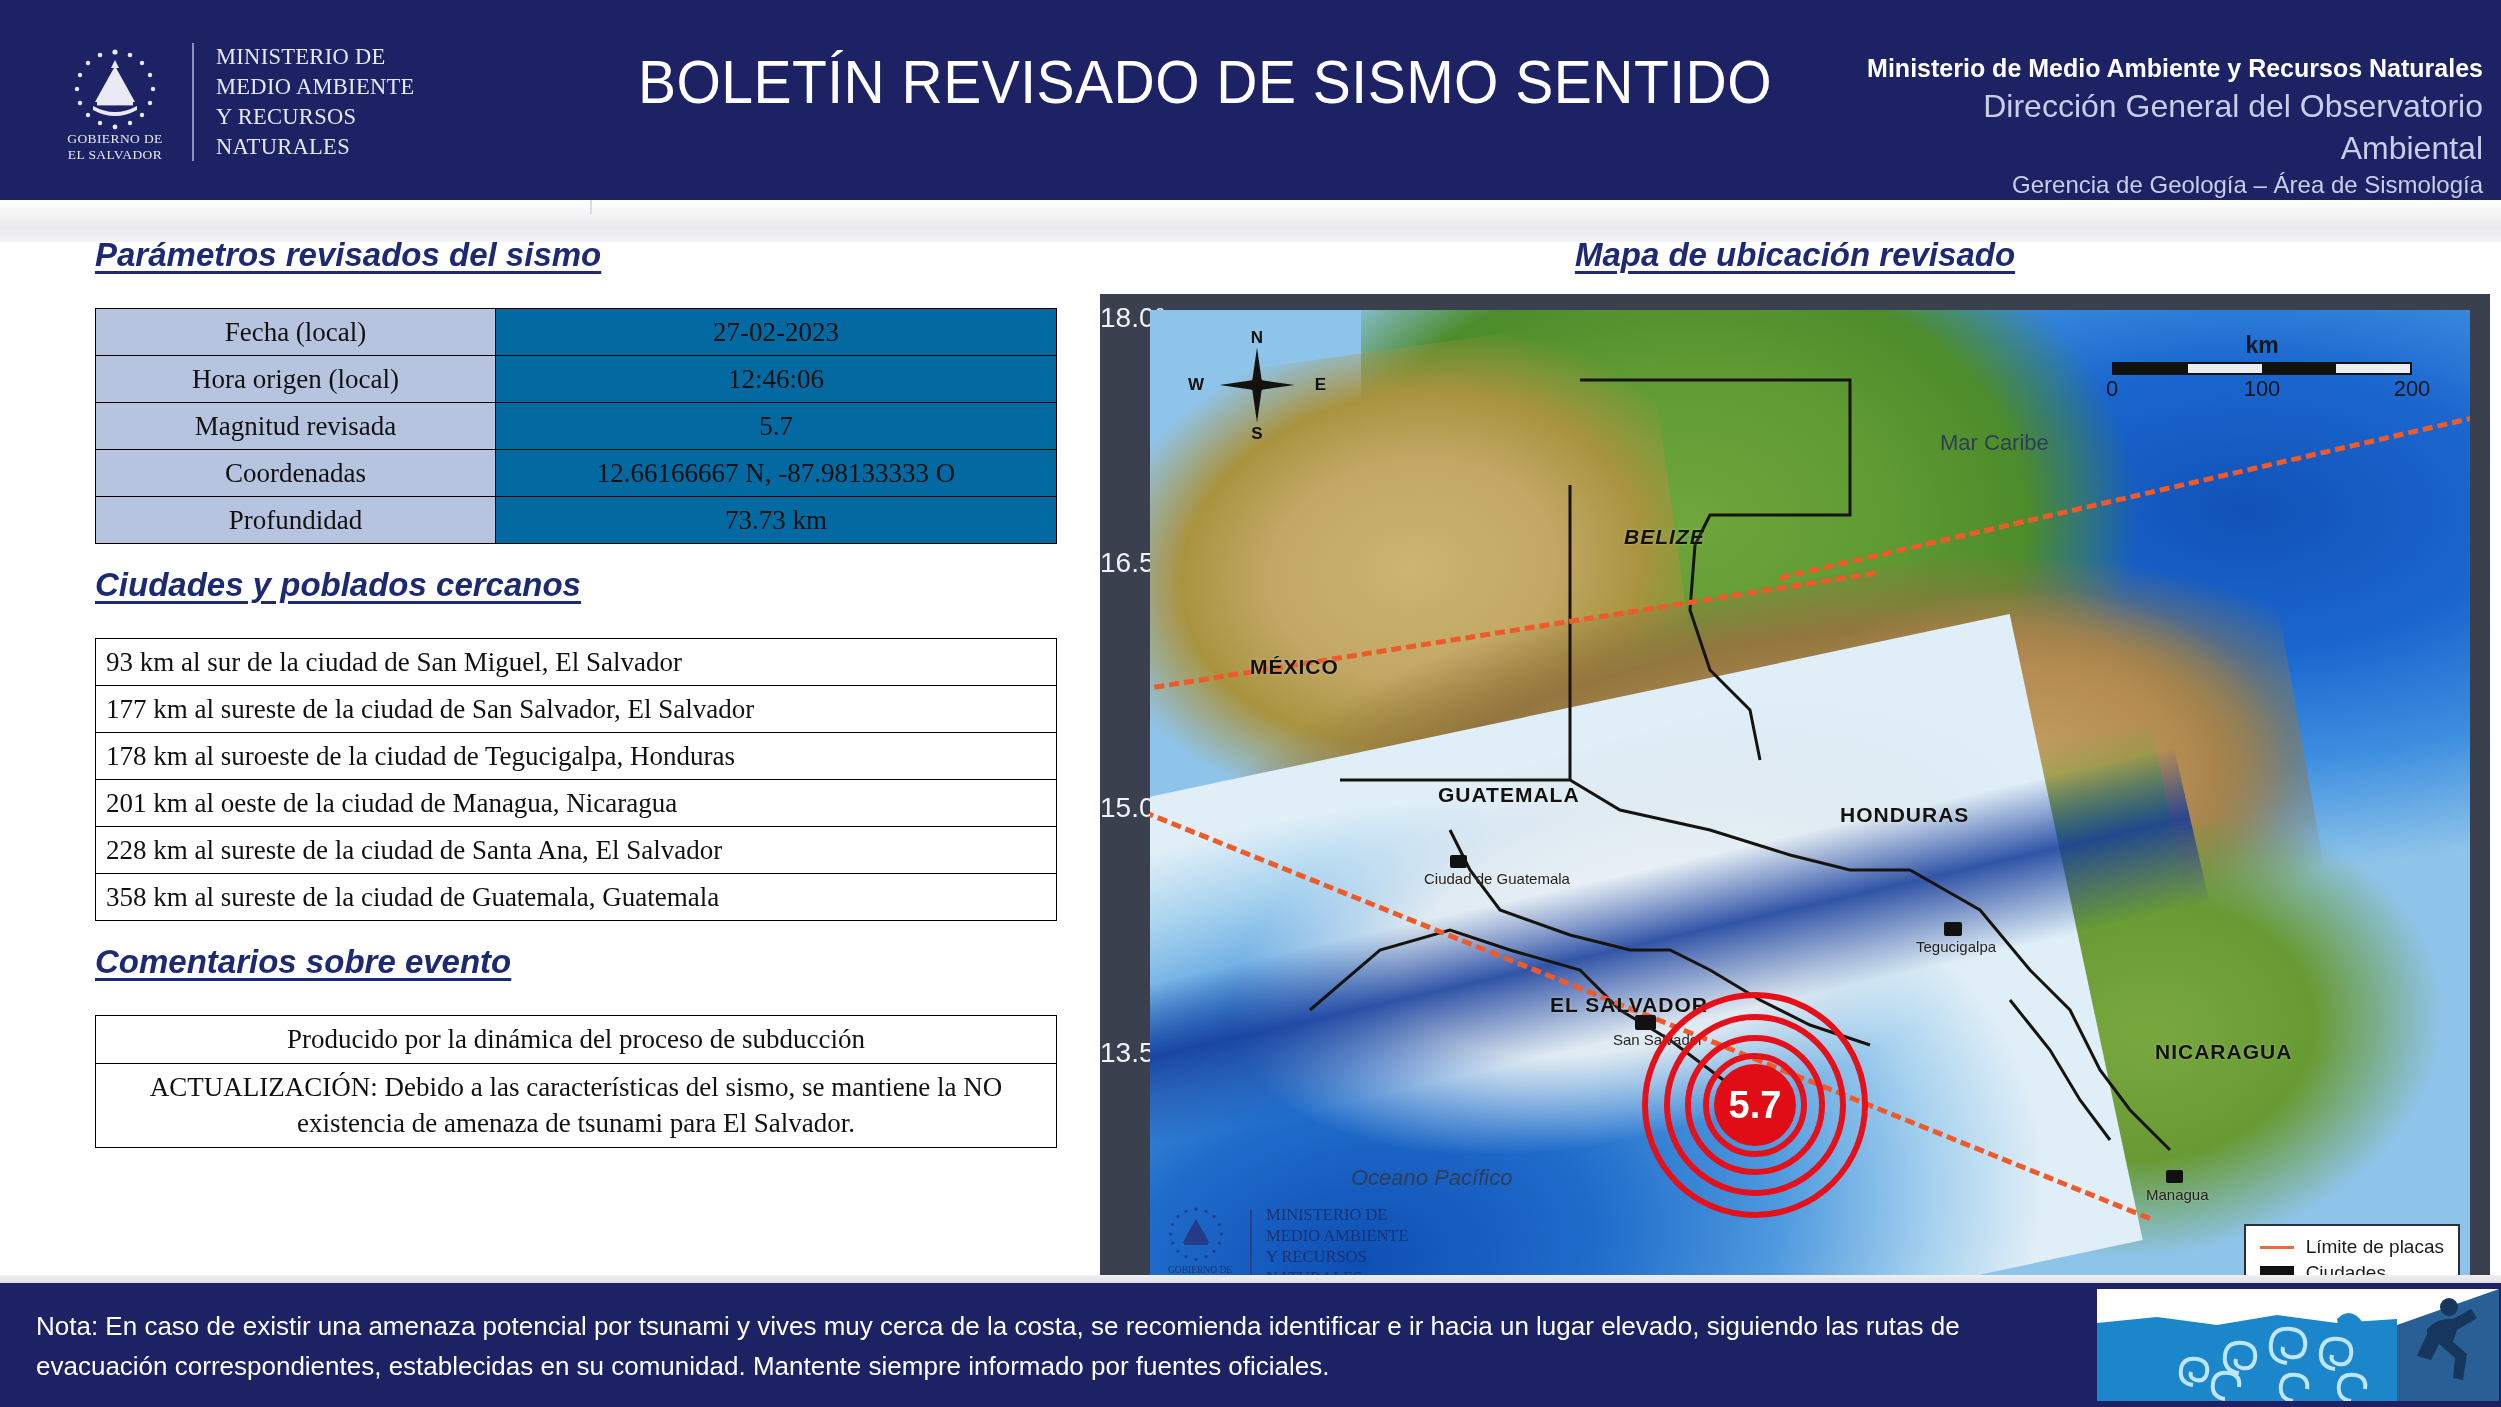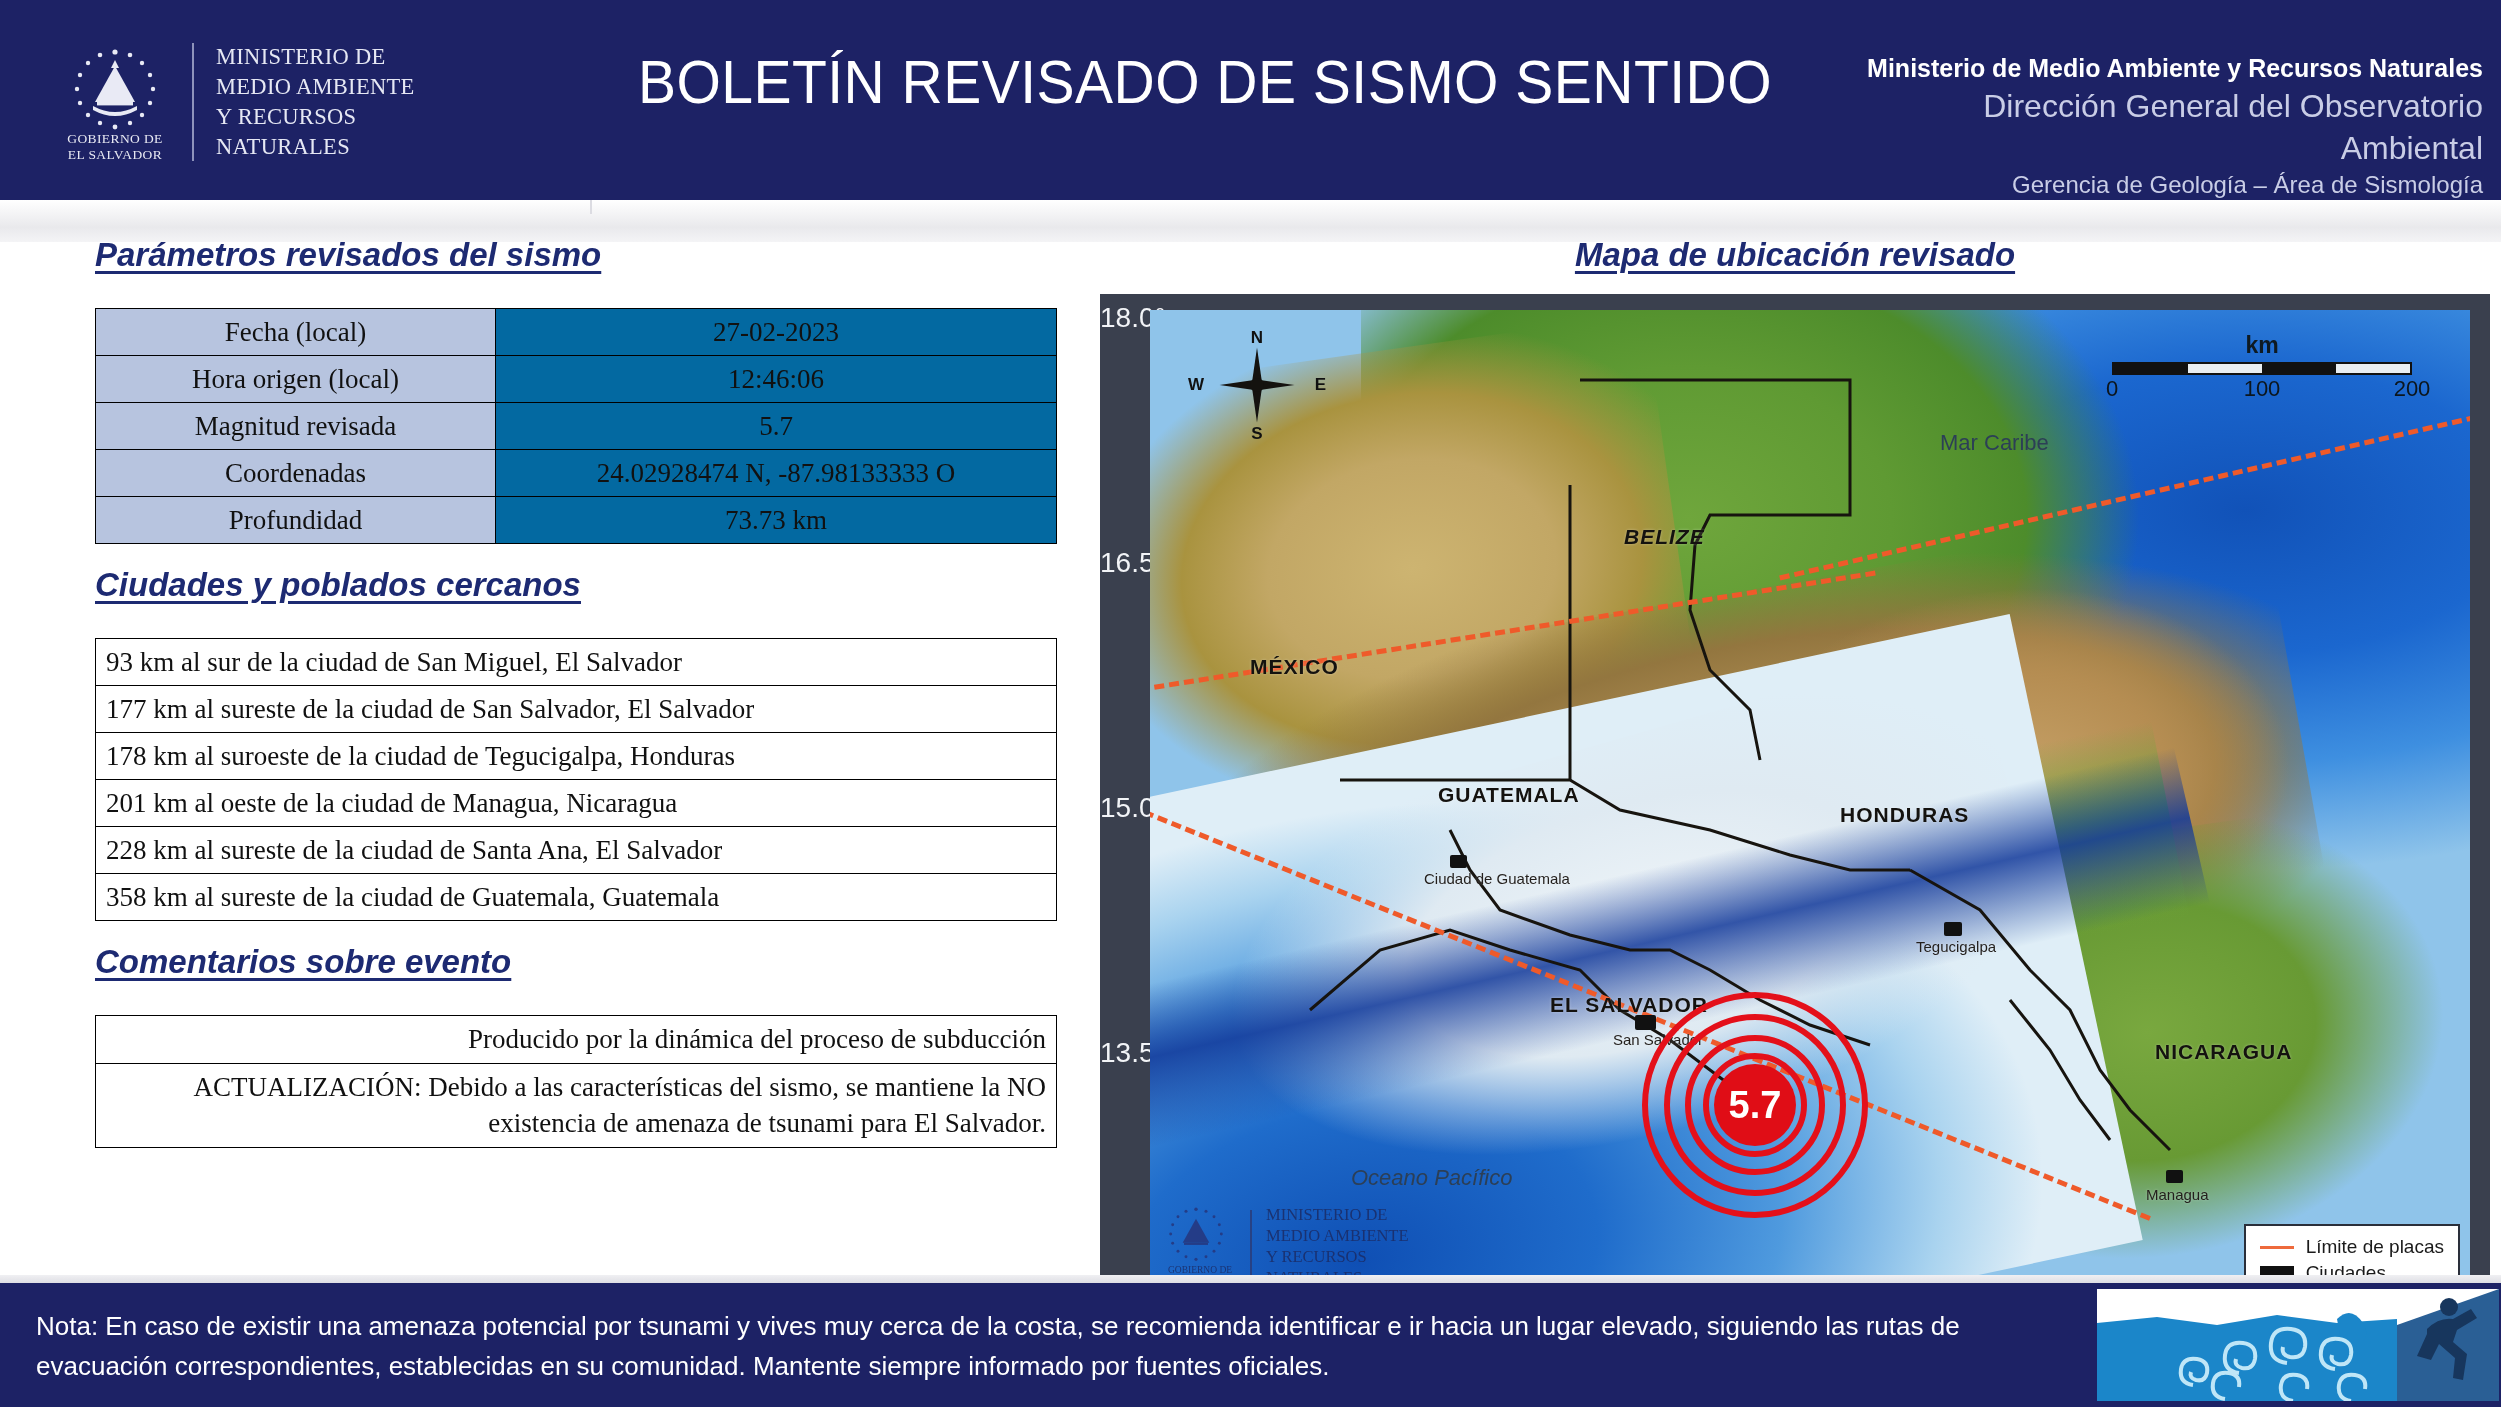--- a/index.html
+++ b/index.html
@@ -74,21 +74,21 @@
     padding:5px 10px; height:47px; vertical-align:middle;
   }
   .params td.k {
     width:400px; background:#b7c4df; text-align:center;
   }
   .params td.v { text-align:center; background:#0369a1; }
 
   .cities { margin-top:0; }
   .cities td { text-align:left; padding-left:16px; height:46px; }
 
-  .comments td { text-align:right; padding-left:16px; padding-top:7px; padding-bottom:7px; line-height:1.36; }
+  .comments td { text-align:center; padding-left:16px; padding-top:7px; padding-bottom:7px; line-height:1.36; }
 
   .blk-cities { margin-top:22px; }
   .blk-comments { margin-top:22px; }
 
   
   .right-col { position:absolute; left:1100px; top:236px; width:1390px; }
   .map-title-wrap { width:1390px; text-align:center; }
 
   .map-frame {
     position:relative; margin-top:10px;
@@ -348,21 +348,21 @@
         <tr>
           <td class="k">Hora origen (local)</td>
           <td class="v">12:46:06</td>
         </tr>
         <tr>
           <td class="k">Magnitud revisada</td>
           <td class="v">5.7</td>
         </tr>
         <tr>
           <td class="k">Coordenadas</td>
-          <td class="v">24.02928474 N, -87.98133333 O</td>
+          <td class="v">12.66166667 N, -87.98133333 O</td>
         </tr>
         <tr>
           <td class="k">Profundidad</td>
           <td class="v">73.73 km</td>
         </tr>
       </tbody>
     </table>
 
     <div class="blk-cities">
       <div class="sec-title">Ciudades y poblados cercanos</div>

